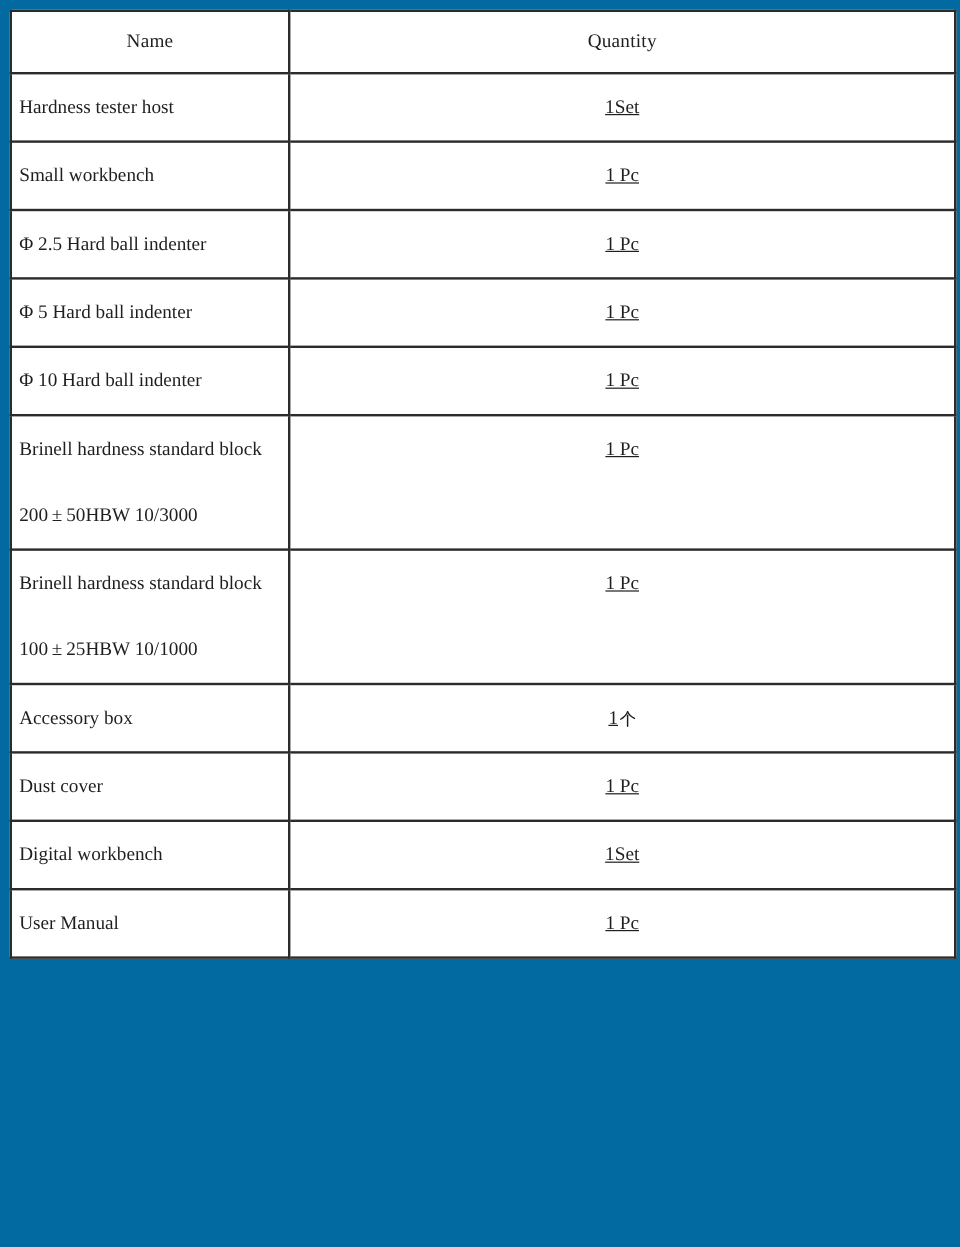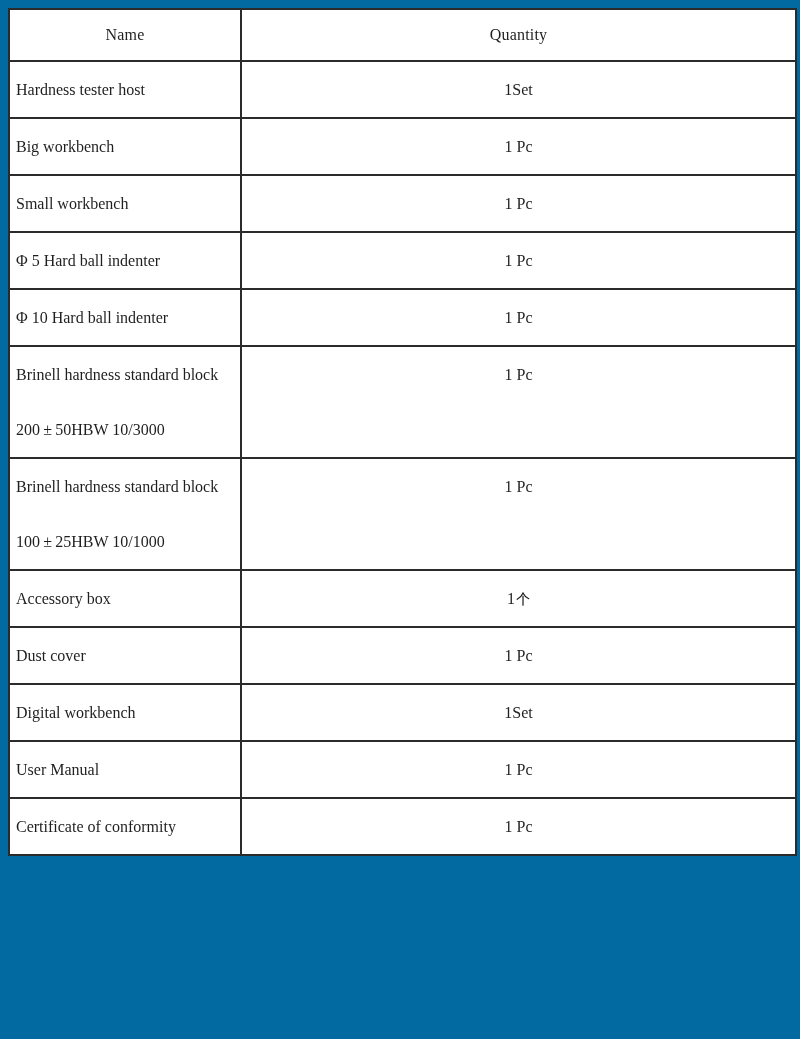--- a/index.html
+++ b/index.html
@@ -38,21 +38,21 @@
     vertical-align: middle;
     letter-spacing: 0.2px;
   }
   .spec-table td { vertical-align: top; }
   .line {
     height: 55px;
     display: flex;
     align-items: center;
   }
   .name-line { padding-left: 6px; padding-right: 4px; font-family: Liberation Serif, serif; }
-  .qty-line  { justify-content: center; }
+  .qty-line  { justify-content: center; text-decoration: underline; }
   .cjk-ge {
     display: inline-block;
     vertical-align: -2px;
     margin-left: 1px;
     color: #1f1f1f;
   }
 </style>
 </head>
 <body>
 
@@ -72,29 +72,29 @@
         <tr>
           <td>
             <div class="line name-line">Hardness tester host</div>
           </td>
           <td>
             <div class="line qty-line">1Set</div>
           </td>
         </tr>
         <tr>
           <td>
-            <div class="line name-line">Big workbench</div>
+            <div class="line name-line">Small workbench</div>
           </td>
           <td>
             <div class="line qty-line">1 Pc</div>
           </td>
         </tr>
         <tr>
           <td>
-            <div class="line name-line">Small workbench</div>
+            <div class="line name-line">Φ 2.5 Hard ball indenter</div>
           </td>
           <td>
             <div class="line qty-line">1 Pc</div>
           </td>
         </tr>
         <tr>
           <td>
             <div class="line name-line">Φ 5 Hard ball indenter</div>
           </td>
           <td>
@@ -156,23 +156,15 @@
           </td>
         </tr>
         <tr>
           <td>
             <div class="line name-line">User Manual</div>
           </td>
           <td>
             <div class="line qty-line">1 Pc</div>
           </td>
         </tr>
-        <tr>
-          <td>
-            <div class="line name-line">Certificate of conformity</div>
-          </td>
-          <td>
-            <div class="line qty-line">1 Pc</div>
-          </td>
-        </tr>
       </tbody>
   </table>
 </div>
 
 </body></html>

